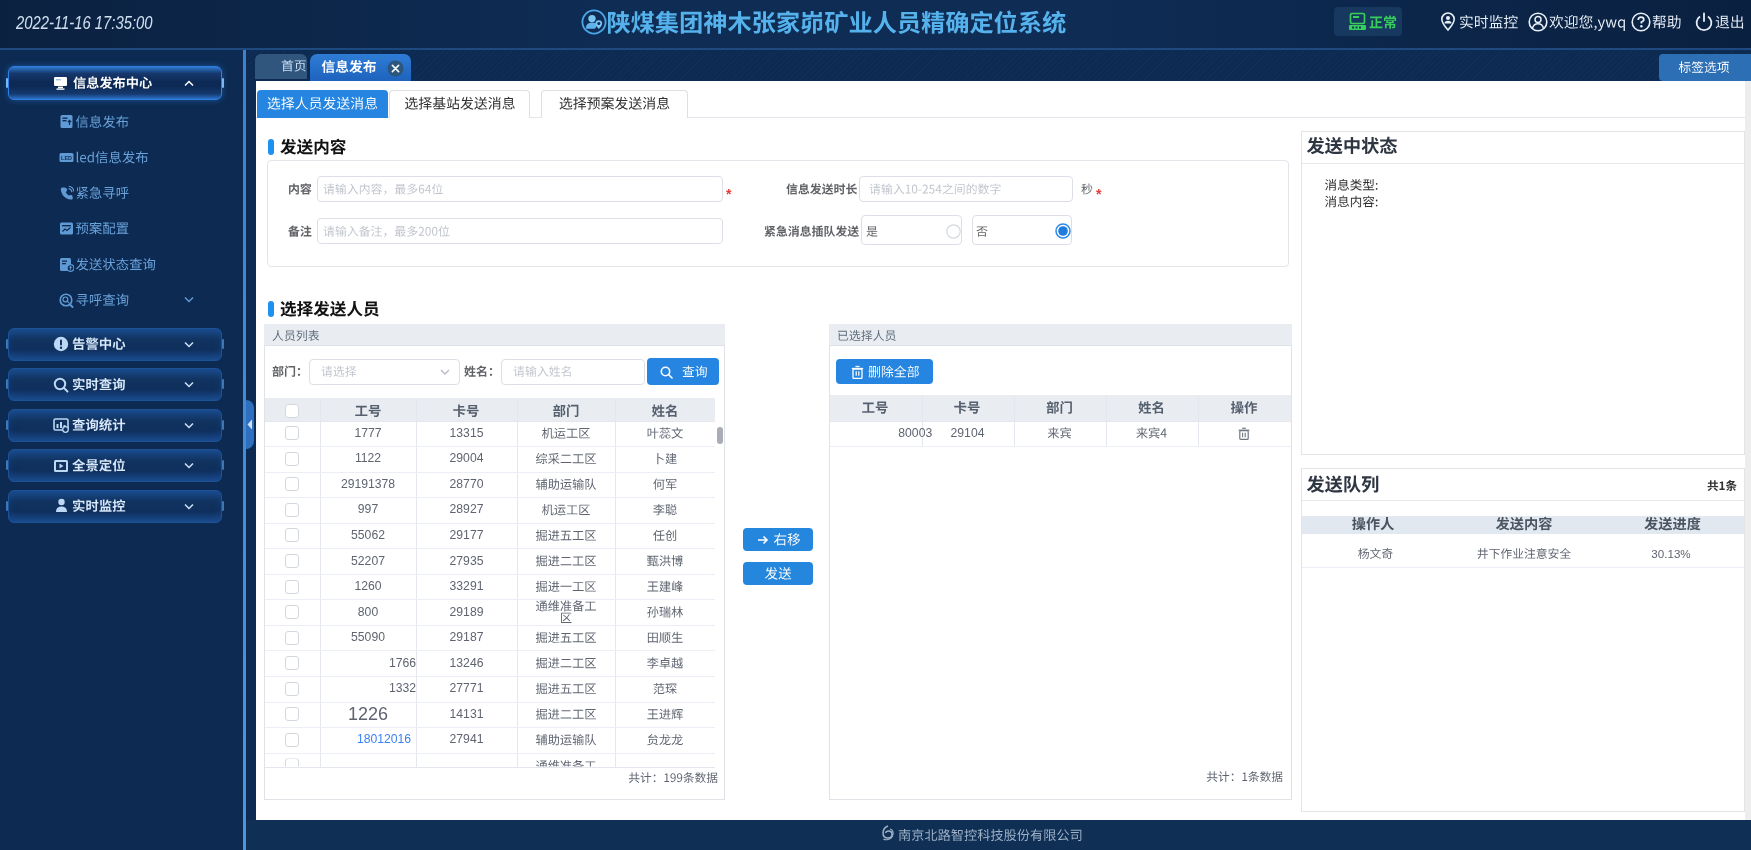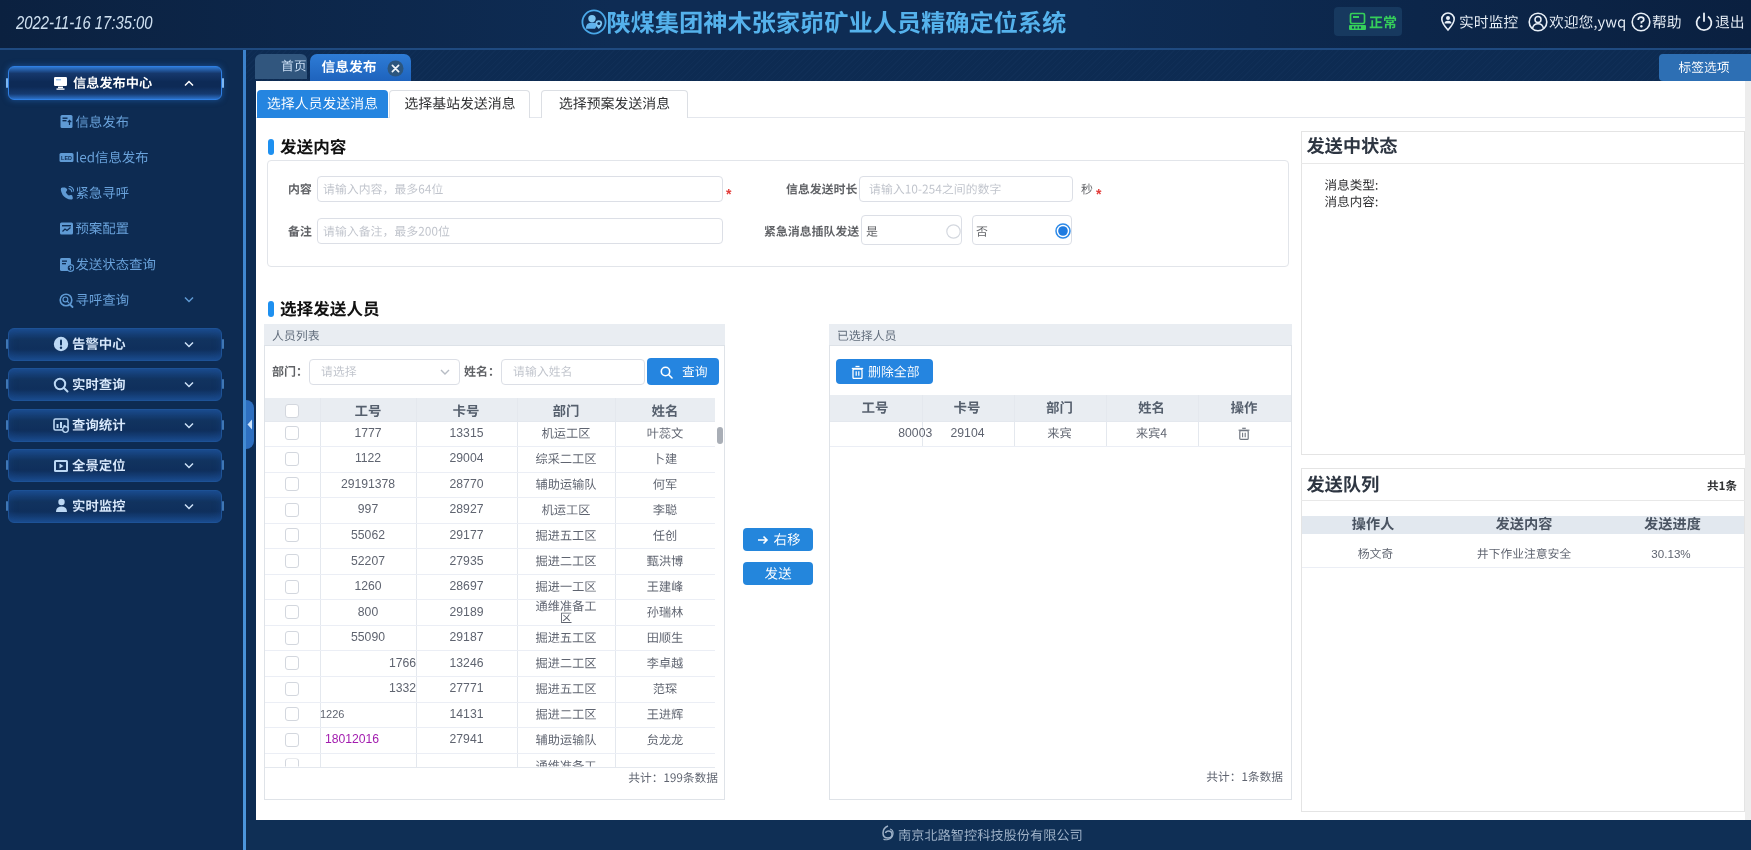--- a/index.html
+++ b/index.html
@@ -113,32 +113,32 @@
 <div class="abs" style="left:416px;top:452.325px;width:101px;height:13px;font-size:12.2px;color:#5f6470;text-align:center;line-height:13px">29004</div>
 <div class="abs" style="left:320px;top:477.875px;width:96px;height:13px;font-size:12.2px;color:#5f6470;text-align:center;line-height:13px">29191378</div>
 <div class="abs" style="left:416px;top:477.875px;width:101px;height:13px;font-size:12.2px;color:#5f6470;text-align:center;line-height:13px">28770</div>
 <div class="abs" style="left:320px;top:503.425px;width:96px;height:13px;font-size:12.2px;color:#5f6470;text-align:center;line-height:13px">997</div>
 <div class="abs" style="left:416px;top:503.425px;width:101px;height:13px;font-size:12.2px;color:#5f6470;text-align:center;line-height:13px">28927</div>
 <div class="abs" style="left:320px;top:528.975px;width:96px;height:13px;font-size:12.2px;color:#5f6470;text-align:center;line-height:13px">55062</div>
 <div class="abs" style="left:416px;top:528.975px;width:101px;height:13px;font-size:12.2px;color:#5f6470;text-align:center;line-height:13px">29177</div>
 <div class="abs" style="left:320px;top:554.525px;width:96px;height:13px;font-size:12.2px;color:#5f6470;text-align:center;line-height:13px">52207</div>
 <div class="abs" style="left:416px;top:554.525px;width:101px;height:13px;font-size:12.2px;color:#5f6470;text-align:center;line-height:13px">27935</div>
 <div class="abs" style="left:320px;top:580.075px;width:96px;height:13px;font-size:12.2px;color:#5f6470;text-align:center;line-height:13px">1260</div>
-<div class="abs" style="left:416px;top:580.075px;width:101px;height:13px;font-size:12.2px;color:#5f6470;text-align:center;line-height:13px">28697</div>
+<div class="abs" style="left:416px;top:580.075px;width:101px;height:13px;font-size:12.2px;color:#5f6470;text-align:center;line-height:13px">33291</div>
 <div class="abs" style="left:320px;top:605.625px;width:96px;height:13px;font-size:12.2px;color:#5f6470;text-align:center;line-height:13px">800</div>
 <div class="abs" style="left:416px;top:605.625px;width:101px;height:13px;font-size:12.2px;color:#5f6470;text-align:center;line-height:13px">29189</div>
 <div class="abs" style="left:320px;top:631.175px;width:96px;height:13px;font-size:12.2px;color:#5f6470;text-align:center;line-height:13px">55090</div>
 <div class="abs" style="left:416px;top:631.175px;width:101px;height:13px;font-size:12.2px;color:#5f6470;text-align:center;line-height:13px">29187</div>
 <div class="abs" style="left:320px;top:656.725px;width:96px;height:13px;font-size:12.2px;color:#5f6470;text-align:right;line-height:13px">1766</div>
 <div class="abs" style="left:416px;top:656.725px;width:101px;height:13px;font-size:12.2px;color:#5f6470;text-align:center;line-height:13px">13246</div>
 <div class="abs" style="left:320px;top:682.275px;width:96px;height:13px;font-size:12.2px;color:#5f6470;text-align:right;line-height:13px">1332</div>
 <div class="abs" style="left:416px;top:682.275px;width:101px;height:13px;font-size:12.2px;color:#5f6470;text-align:center;line-height:13px">27771</div>
-<div class="abs" style="left:320px;top:707.825px;width:96px;height:13px;font-size:11px;color:#5f6470;line-height:13px">1226</div>
+<div class="abs" style="left:320px;top:707.825px;width:96px;height:13px;font-size:18px;color:#5f6470;text-align:center;line-height:13px">1226</div>
 <div class="abs" style="left:416px;top:707.825px;width:101px;height:13px;font-size:12.2px;color:#5f6470;text-align:center;line-height:13px">14131</div>
-<div class="abs" style="left:304px;top:733.375px;width:96px;height:13px;font-size:12.2px;color:#a21caf;text-align:center;line-height:13px">18012016</div>
+<div class="abs" style="left:336px;top:733.375px;width:96px;height:13px;font-size:12.2px;color:#3b82f6;text-align:center;line-height:13px">18012016</div>
 <div class="abs" style="left:416px;top:733.375px;width:101px;height:13px;font-size:12.2px;color:#5f6470;text-align:center;line-height:13px">27941</div>
 <div class="abs" style="left:869px;top:426.5px;width:92.5px;height:13px;font-size:12.2px;color:#5f6470;text-align:center;line-height:13px">80003</div>
 <div class="abs" style="left:921.5px;top:426.5px;width:92px;height:13px;font-size:12.2px;color:#5f6470;text-align:center;line-height:13px">29104</div>
 <div class="abs" style="left:1597px;top:547px;width:148px;height:13px;font-size:11.6px;color:#5f6470;text-align:center;line-height:13px">30.13%</div>
 <div class="abs" style="left:8px;top:66px;width:214px;height:34px;background:linear-gradient(180deg,#2f78d0 0%,#16386c 20%,#0d2a56 46%,#0d2a56 62%,#153a70 84%,#2b70c8 100%);border:1px solid #2f7fe2;border-radius:6px;box-shadow:0 0 6px rgba(42,125,224,.5)"></div>
 <div class="abs" style="left:6px;top:78px;width:2px;height:10px;background:#7db6f0;border-radius:1px"></div>
 <div class="abs" style="left:222px;top:78px;width:2px;height:10px;background:#7db6f0;border-radius:1px"></div>
 <svg class="abs" style="left:53px;top:75px;" width="15" height="15" viewBox="0 0 15 15">
       <rect x="1" y="2" width="13" height="9" rx="1.2" fill="#fff"></rect>
       <rect x="5" y="11.6" width="5" height="1.6" fill="#fff"></rect>

